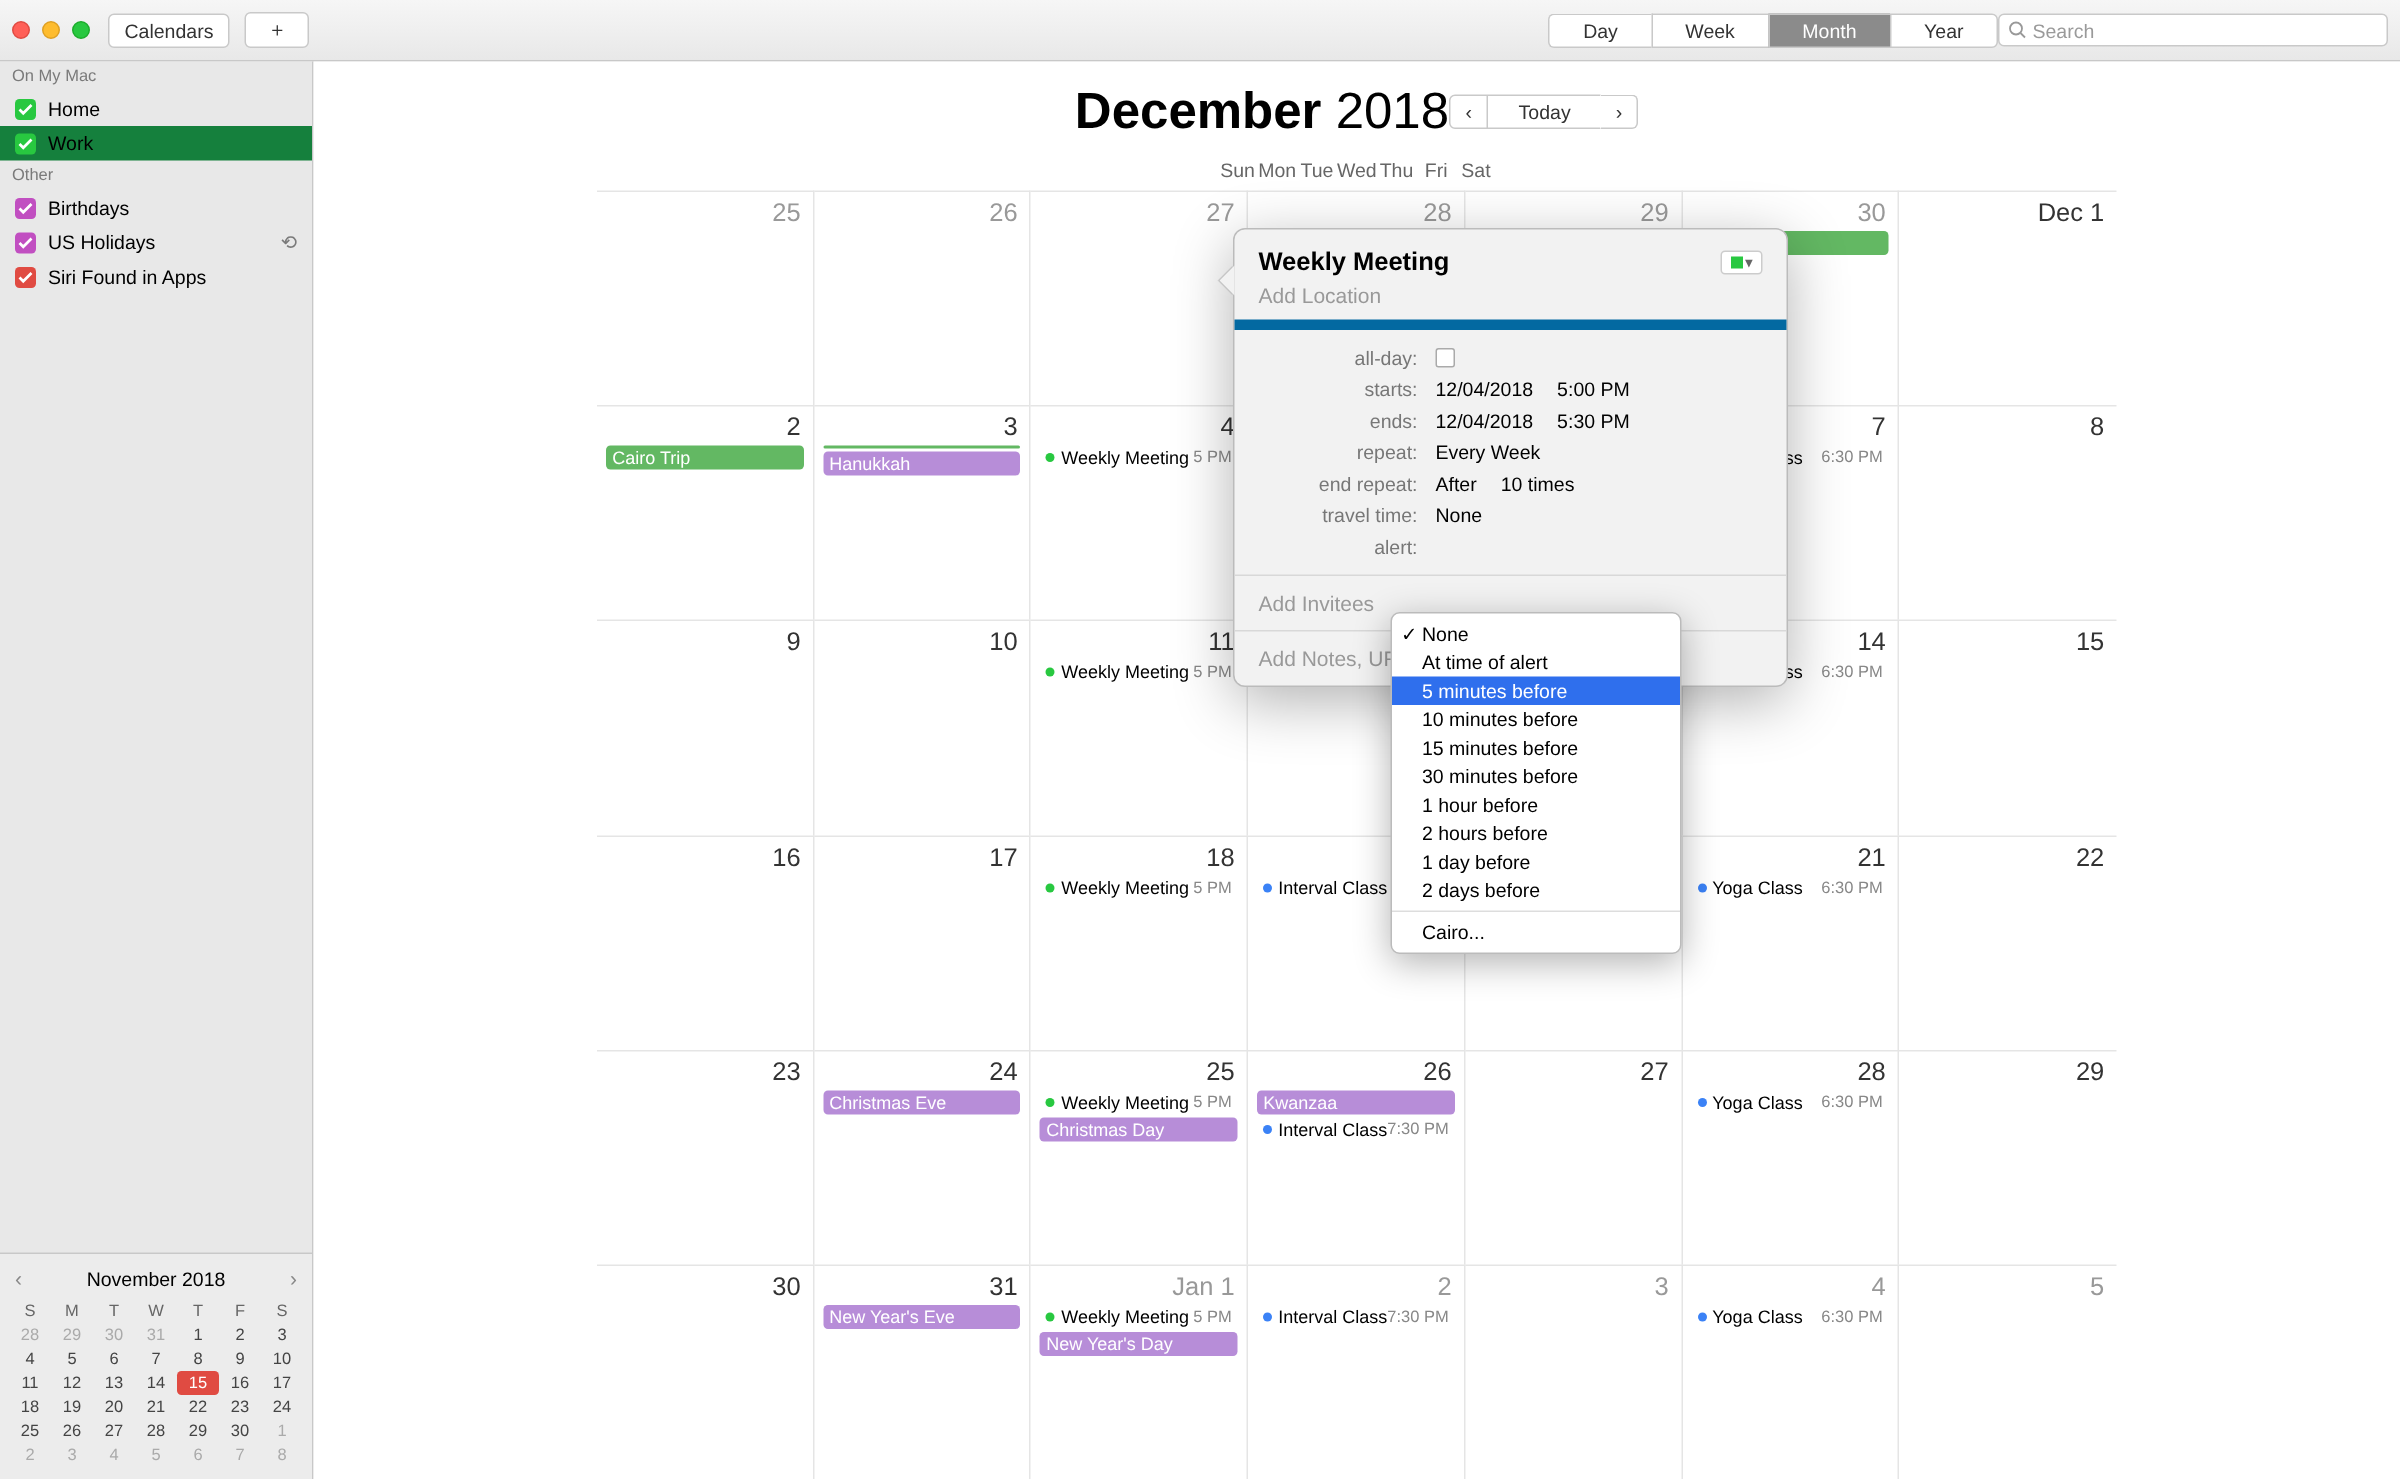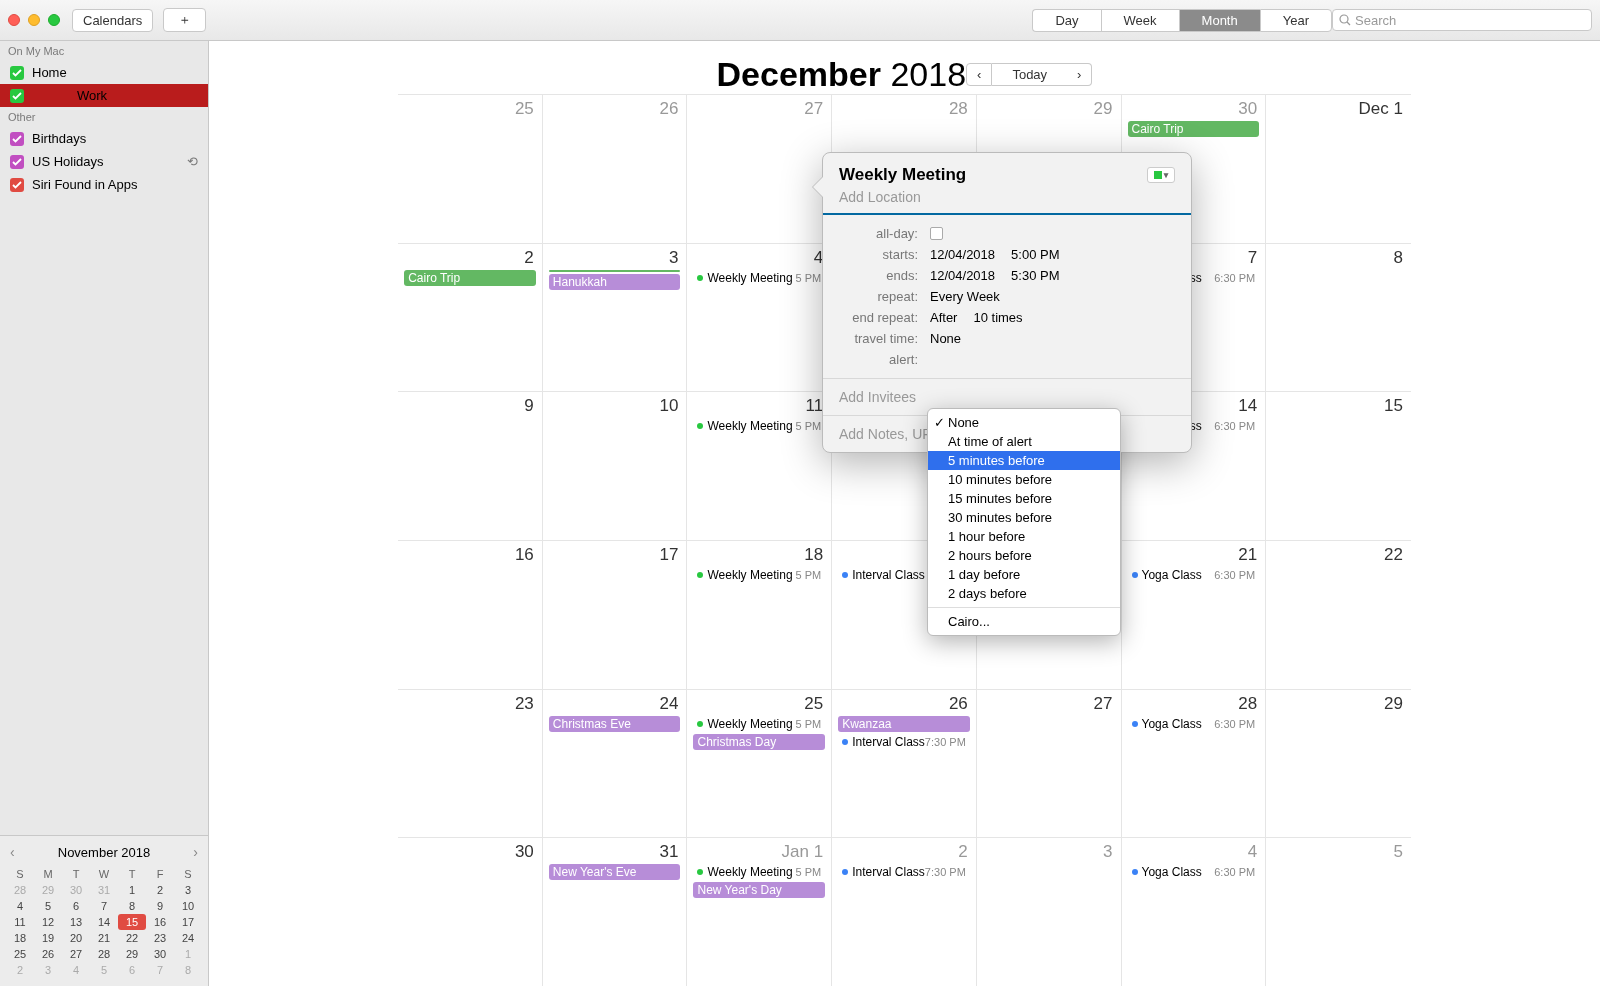--- a/index.html
+++ b/index.html
@@ -21,21 +21,21 @@
 .seg.active { background: #8b8b8b; color: #fff; }
 .search { margin-left: auto; width: 260px; height: 22px; background: #fff; border: 1px solid #c9c9c9; border-radius: 4px; display: flex; align-items: center; padding: 0 6px; color: #9a9a9a; font-size: 13px; }
 .search svg { margin-right: 4px; }
 
 .main { display: flex; height: calc(100% - 41px); }
 
 
 .sidebar { width: 209px; background: #e8e8e8; border-right: 1px solid #c8c8c8; display: flex; flex-direction: column; }
 .sb-hdr { font-size: 11px; color: #7a7a7a; padding: 4px 8px; }
 .sb-item { display: flex; align-items: center; padding: 4px 10px; font-size: 13px; }
-.sb-item.sel { background: #b91c1c; gap: 45px; }
+.sb-item.sel { background: #15803d; }
 .chk { width: 14px; height: 14px; border-radius: 3px; margin-right: 8px; display: flex; align-items: center; justify-content: center; }
 .chk svg { width: 10px; height: 10px; }
 .sb-rss { margin-left: auto; color: #7a7a7a; }
 
 
 .mini { margin-top: auto; border-top: 1px solid #c8c8c8; padding: 8px 6px; background: #ececec; }
 .mini-hdr { display: flex; align-items: center; justify-content: space-between; padding: 0 4px 6px; }
 .mini-title { font-size: 13px; font-weight: 500; }
 .mini-nav { color: #888; font-size: 14px; }
 .mini table { width: 100%; border-collapse: collapse; }
@@ -72,21 +72,21 @@
 .dot.blue { background: #3b82f6; }
 
 
 .popover { position: absolute; left: 822px; top: 152px; width: 370px; background: #f2f2f2; border: 1px solid #bbb; border-radius: 8px; box-shadow: 0 10px 40px rgba(0,0,0,.3); z-index: 10; }
 .pop-tail { position: absolute; left: -10px; top: 24px; width: 0; height: 0; border-top: 10px solid transparent; border-bottom: 10px solid transparent; border-right: 10px solid #f2f2f2; filter: drop-shadow(-1px 0 0 #bbb); }
 .pop-head { padding: 12px 16px 8px; }
 .pop-title { font-size: 17px; font-weight: 600; display: flex; align-items: center; }
 .pop-color { margin-left: auto; width: 28px; height: 16px; background: #fff; border: 1px solid #ccc; border-radius: 3px; display: flex; align-items: center; justify-content: center; gap:2px; }
 .pop-color .sq { width: 8px; height: 8px; background: #28c840; }
 .pop-loc { color: #999; font-size: 14px; margin-top: 4px; }
-.pop-sec { border-top: 2px solid #0369a1; padding: 8px 7px; font-size: 13px; }
+.pop-sec { border-top: 7px solid #0369a1; padding: 8px 34px; font-size: 13px; }
 .pop-row { display: flex; padding: 3px 0; align-items: center; }
 .pop-lbl { width: 100px; text-align: right; color: #777; padding-right: 12px; }
 .pop-val { flex: 1; display: flex; gap: 16px; }
 .pop-inv { border-top: 1px solid #d8d8d8; padding: 10px 16px; color: #999; font-size: 14px; }
 .chkbox { width: 13px; height: 13px; border: 1px solid #aaa; border-radius: 2px; background: #fff; }
 
 
 .dropdown { position: absolute; left: 927px; top: 408px; width: 194px; background: #fff; border: 1px solid #bbb; border-radius: 6px; box-shadow: 0 6px 24px rgba(0,0,0,.3); z-index: 20; padding: 4px 0; }
 .dd-item { font-size: 13px; padding: 2px 20px; }
 .dd-item.sel { background: #2f6fed; color: #fff; }
@@ -249,20 +249,29 @@
 
   <div class="cal">
     <div class="cal-top">
       <div class="cal-title"><b>December</b> <span>2018</span></div>
       <div class="cal-nav">
         <button class="btn seg">‹</button>
         <button class="btn seg today">Today</button>
         <button class="btn seg">›</button>
       </div>
     </div>
+    <div class="dow" id="dow-row">
+        <div>Sun</div>
+        <div>Mon</div>
+        <div>Tue</div>
+        <div>Wed</div>
+        <div>Thu</div>
+        <div>Fri</div>
+        <div>Sat</div>
+      </div>
     <div class="grid" id="cal-grid">
         <div class="cell">
           <div class="dn">25</div>
         </div>
         <div class="cell">
           <div class="dn">26</div>
         </div>
         <div class="cell">
           <div class="dn">27</div>
         </div>

